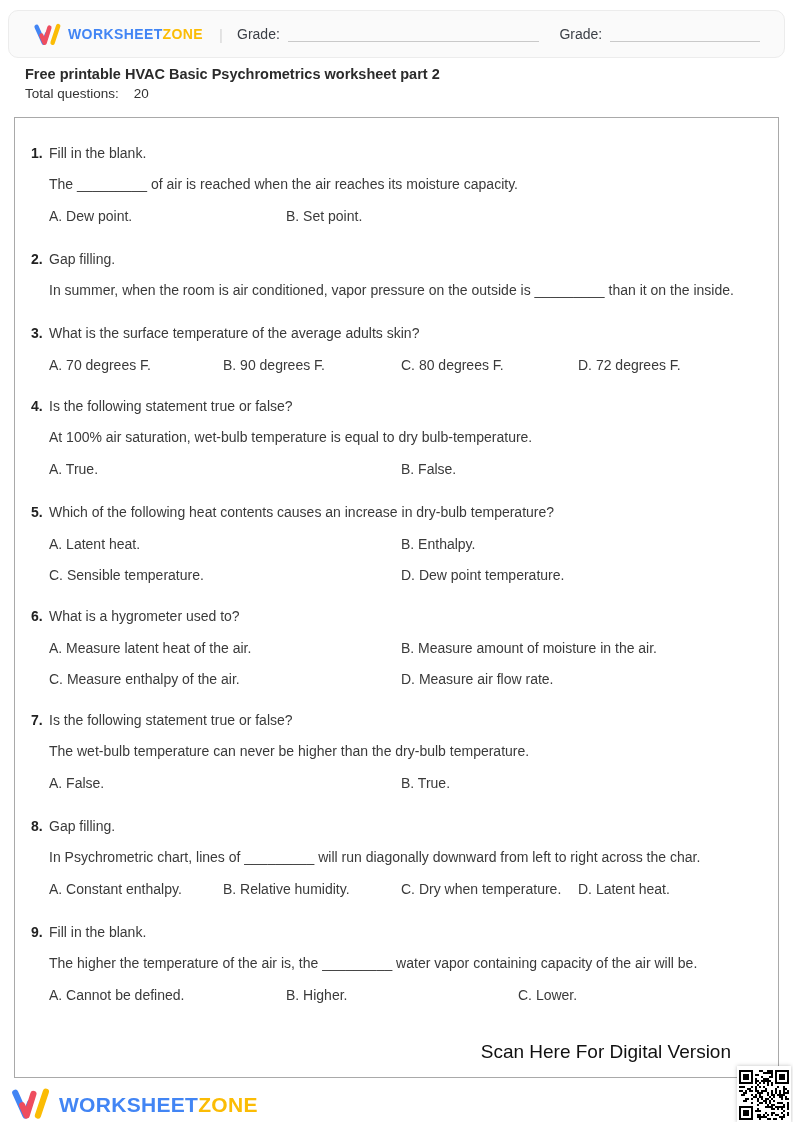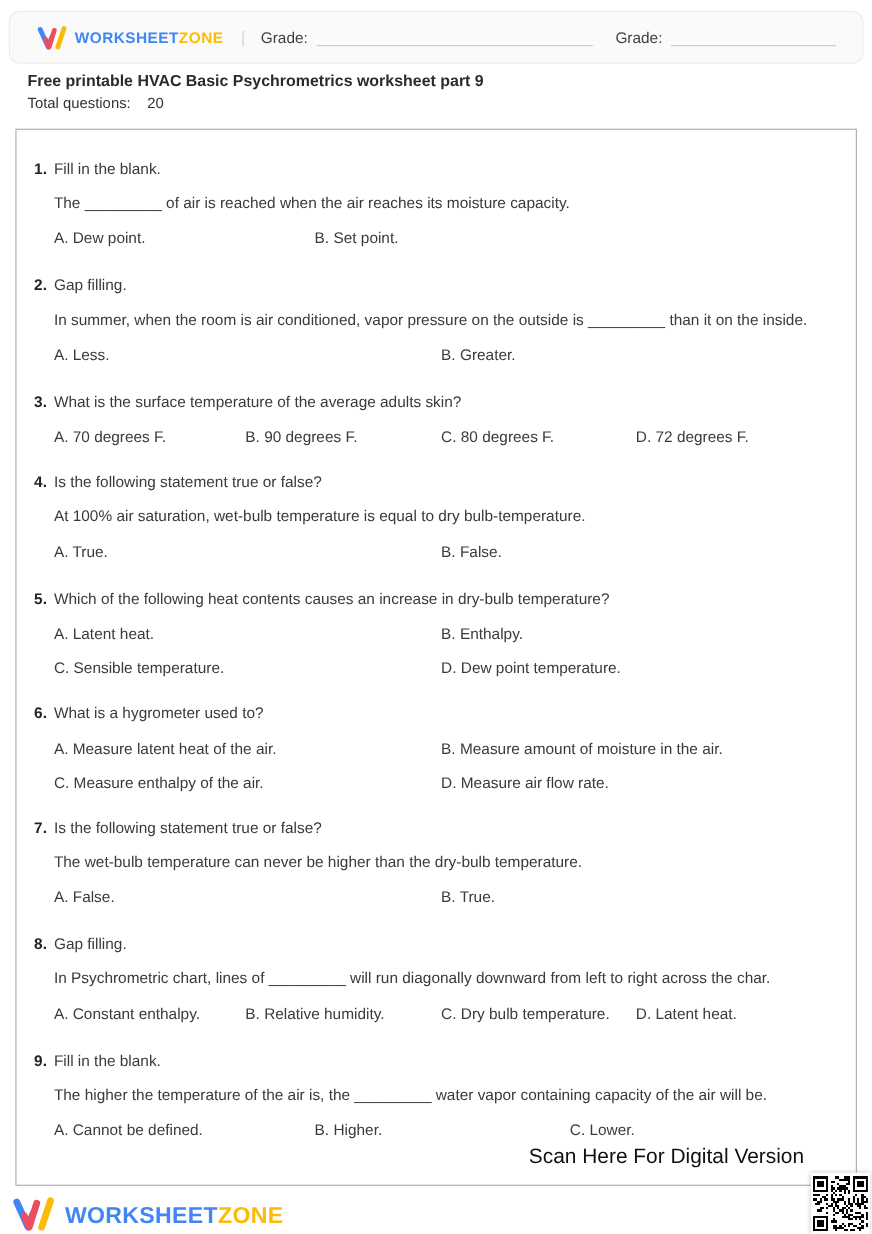--- a/index.html
+++ b/index.html
@@ -67,44 +67,40 @@
     </span>
     <span class="logo-word"><span class="word-blue">WORKSHEET</span><span class="word-yellow">ZONE</span></span>
   </div>
   <span class="hdr-sep">|</span>
   <span class="hdr-label">Grade:</span>
   <span class="fill-line name-line"></span>
   <span class="hdr-label grade-label">Grade:</span>
   <span class="fill-line grade-line"></span>
 </div>
 
-<div class="title">Free printable HVAC Basic Psychrometrics worksheet part 9</div>
+<div class="title">Free printable HVAC Basic Psychrometrics worksheet part 2</div>
 <div class="total-line">
   <span>Total questions:</span><span class="total-value">20</span>
 </div>
 
 <div class="qbox" id="qbox">
   <div class="q has-body">
     <span class="q-num">1.</span>
     <span class="q-prompt">Fill in the blank.</span>
     <div class="q-body">The _________ of air is reached when the air reaches its moisture capacity.</div>
     <div class="q-options cols-3">
         <span>A. Dew point.</span>
         <span>B. Set point.</span>
       </div>
   </div>
 
   <div class="q has-body">
     <span class="q-num">2.</span>
     <span class="q-prompt">Gap filling.</span>
     <div class="q-body">In summer, when the room is air conditioned, vapor pressure on the outside is _________ than it on the inside.</div>
-    <div class="q-options cols-2">
-        <span>A. Less.</span>
-        <span>B. Greater.</span>
-      </div>
   </div>
 
   <div class="q">
     <span class="q-num">3.</span>
     <span class="q-prompt">What is the surface temperature of the average adults skin?</span>
 
     <div class="q-options cols-4">
         <span>A. 70 degrees F.</span>
         <span>B. 90 degrees F.</span>
         <span>C. 80 degrees F.</span>
@@ -156,21 +152,21 @@
       </div>
   </div>
 
   <div class="q has-body">
     <span class="q-num">8.</span>
     <span class="q-prompt">Gap filling.</span>
     <div class="q-body">In Psychrometric chart, lines of _________ will run diagonally downward from left to right across the char.</div>
     <div class="q-options cols-4">
         <span>A. Constant enthalpy.</span>
         <span>B. Relative humidity.</span>
-        <span>C. Dry bulb temperature.</span>
+        <span>C. Dry when temperature.</span>
         <span>D. Latent heat.</span>
       </div>
   </div>
 
   <div class="q has-body">
     <span class="q-num">9.</span>
     <span class="q-prompt">Fill in the blank.</span>
     <div class="q-body">The higher the temperature of the air is, the _________ water vapor containing capacity of the air will be.</div>
     <div class="q-options cols-3">
         <span>A. Cannot be defined.</span>

